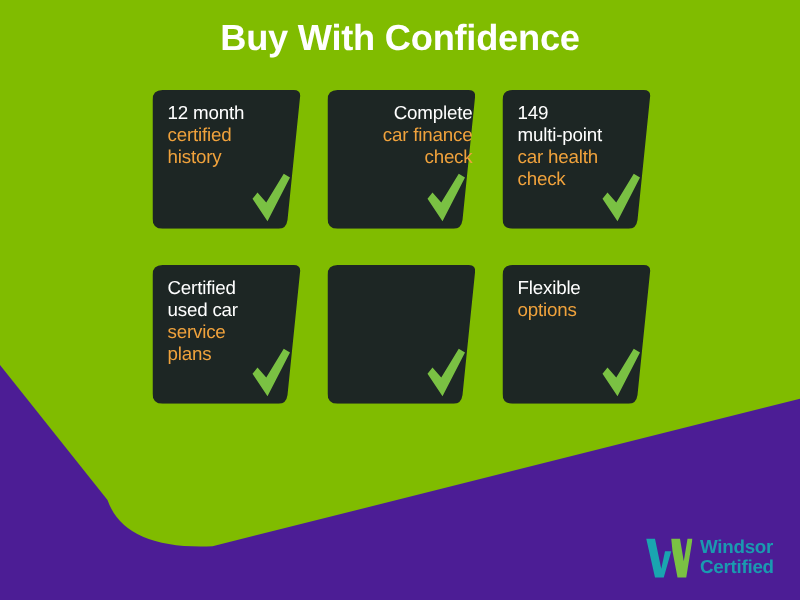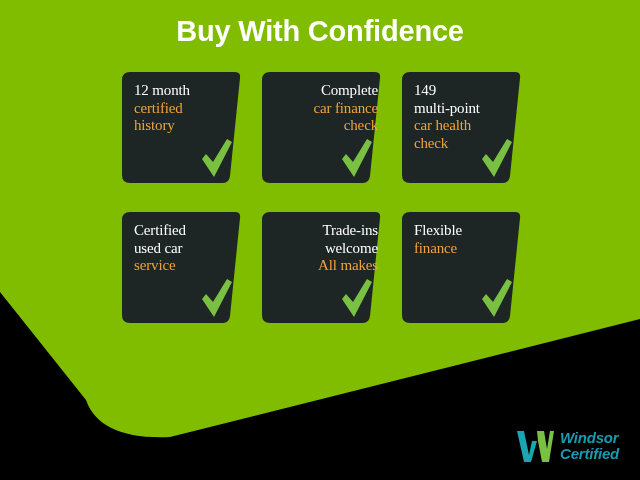--- a/index.html
+++ b/index.html
@@ -11,21 +11,21 @@
   body {
     font-family: "Liberation Sans", sans-serif;
     -webkit-font-smoothing: antialiased;
   }
 
   #stage {
     position: relative;
     width: 640px;
     height: 480px;
     overflow: hidden;
-    background: #000000;
+    background: #4c1d95;
   }
 
   
   #bg-svg {
     position: absolute;
     left: 0;
     top: 0;
     width: 640px;
     height: 480px;
     display: block;
@@ -52,21 +52,20 @@
     left: 122px;
     top: 72px;
     width: 412px;
     height: 252px;
   }
 
   .card {
     position: absolute;
     width: 120px;
     height: 111px;
-    font-family: Liberation Serif, serif;
   }
   .card .card-svg {
     position: absolute;
     left: 0;
     top: 0;
     width: 120px;
     height: 111px;
     display: block;
   }
 
@@ -110,21 +109,21 @@
     gap: 6px;
   }
   #logo-mark { width: 38px; height: 34px; display: block; flex: 0 0 auto; }
   #logo-words {
     color: #1a9ab0;
     font-size: 15px;
     line-height: 16.5px;
     font-weight: bold;
     letter-spacing: -0.2px;
   }
-  #logo-words span { display: block; font-style: italic; }
+  #logo-words span { display: block; }
 </style>
 </head>
 <body>
 
 <div id="stage">
 
   <svg id="bg-svg" viewBox="0 0 640 480" preserveAspectRatio="none">
     <path d="M0,0 L640,0 L640,319 L170,437 Q100,440 86,400 L0,292 Z" fill="#80bc00"></path>
   </svg>
 
@@ -176,47 +175,43 @@
     </div>
 
     <div class="card col-0 row-1">
       <svg class="card-svg" viewBox="0 0 120 111" preserveAspectRatio="none">
         <path d="M8,0 L113,0 Q119,0 118,6 L108,104 Q107,111 101,111 L8,111 Q0,111 0,103 L0,8 Q0,0 8,0 Z" fill="#1d2624"></path>
       </svg>
       <div class="card-text">
         <span class="ln-white">Certified</span>
         <span class="ln-white">used car</span>
         <span class="ln-orange">service</span>
+        <span class="ln-orange">plans</span>
       </div>
       <svg class="tick" viewBox="0 0 34 42">
         <path d="M2,22 L6,17 L13,25 L27,2 L32,5 L14,40 Z" fill="#7ac143"></path>
       </svg>
     </div>
 
     <div class="card col-1 row-1">
       <svg class="card-svg" viewBox="0 0 120 111" preserveAspectRatio="none">
         <path d="M8,0 L113,0 Q119,0 118,6 L108,104 Q107,111 101,111 L8,111 Q0,111 0,103 L0,8 Q0,0 8,0 Z" fill="#1d2624"></path>
       </svg>
-      <div class="card-text">
-        <span class="ln-white">Trade-ins</span>
-        <span class="ln-white">welcome</span>
-        <span class="ln-orange">All makes</span>
-      </div>
       <svg class="tick" viewBox="0 0 34 42">
         <path d="M2,22 L6,17 L13,25 L27,2 L32,5 L14,40 Z" fill="#7ac143"></path>
       </svg>
     </div>
 
     <div class="card col-2 row-1">
       <svg class="card-svg" viewBox="0 0 120 111" preserveAspectRatio="none">
         <path d="M8,0 L113,0 Q119,0 118,6 L108,104 Q107,111 101,111 L8,111 Q0,111 0,103 L0,8 Q0,0 8,0 Z" fill="#1d2624"></path>
       </svg>
       <div class="card-text">
         <span class="ln-white">Flexible</span>
-        <span class="ln-orange">finance</span>
+        <span class="ln-orange">options</span>
       </div>
       <svg class="tick" viewBox="0 0 34 42">
         <path d="M2,22 L6,17 L13,25 L27,2 L32,5 L14,40 Z" fill="#7ac143"></path>
       </svg>
     </div>
 
   </div>
 
   <div id="logo">
     <svg id="logo-mark" viewBox="0 0 38 34">

